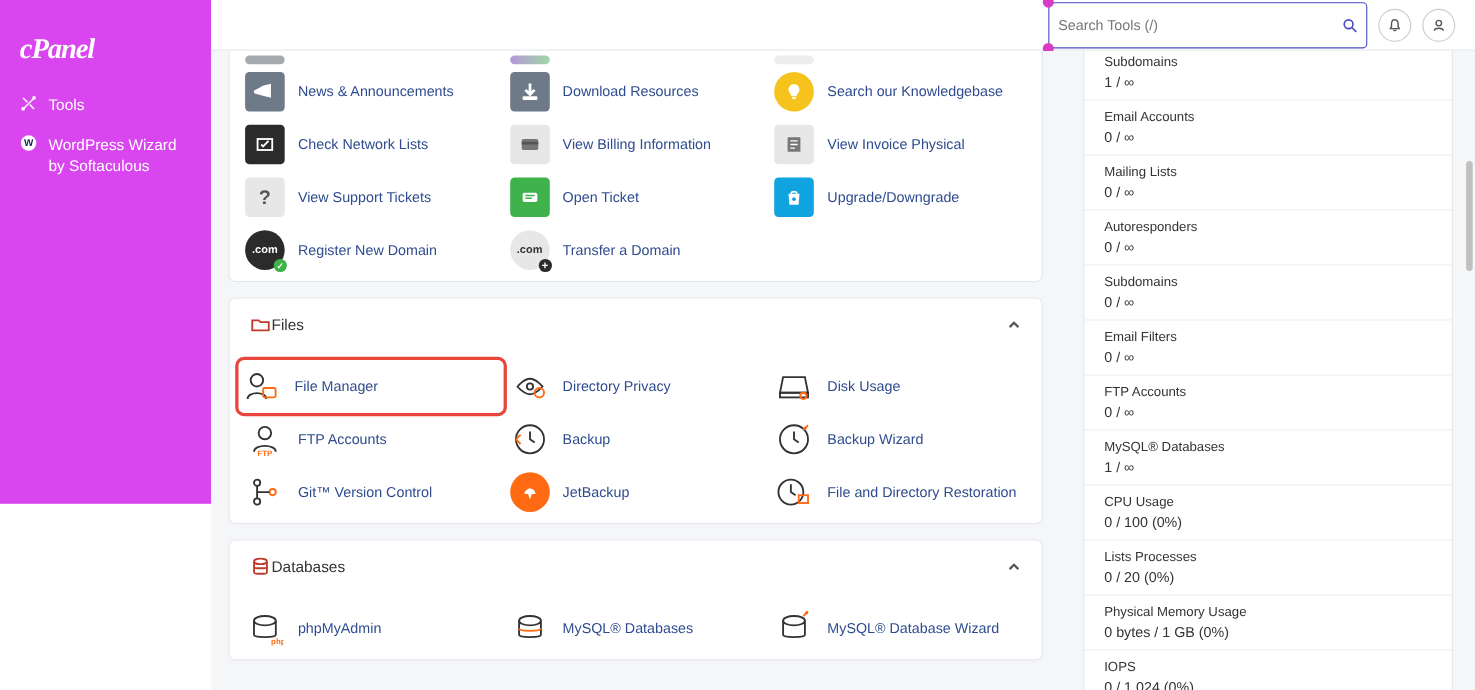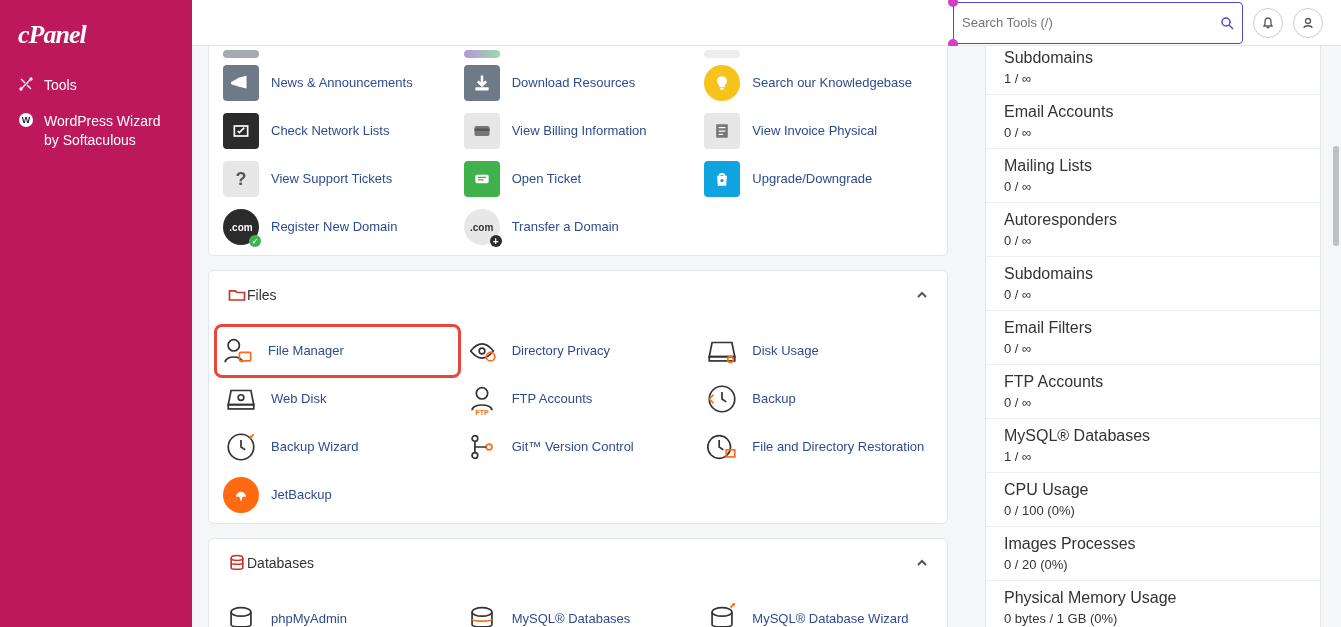--- a/index.html
+++ b/index.html
@@ -1,17 +1,17 @@
 <!DOCTYPE html>
 <html><head>
 <meta charset="utf-8">
 <style>
   * { box-sizing: border-box; margin: 0; padding: 0; }
   body { font-family: -apple-system, BlinkMacSystemFont, "Segoe UI", Arial, sans-serif; font-size: 13px; color: #333; background: #fff; width: 1341px; height: 627px; overflow: hidden; position: relative; }
-  .sidebar { position: absolute; left: 0; top: 0; width: 192px; height: 627px; background: #be185d; color: #fff; padding: 10px 0; }
+  .sidebar { position: absolute; left: 0; top: 0; width: 192px; height: 458px; background: #d946ef; color: #fff; padding: 20px 0; }
   .logo { padding: 10px 18px 18px; }
   .logo-text { font-family: Georgia, serif; font-style: italic; font-weight: bold; font-size: 26px; color: #fff; letter-spacing: -1px; }
   .side-item { display: flex; align-items: flex-start; gap: 10px; padding: 8px 18px; color: #fff; font-size: 14px; line-height: 1.4; }
   .side-icon { width: 16px; height: 16px; flex: 0 0 16px; display:flex; align-items:center; justify-content:center; font-size:14px; }
   .topbar { position: absolute; left: 192px; right: 0; top: 0; height: 46px; background: #fff; border-bottom: 1px solid #e4e6eb; display:flex; align-items:center; justify-content:flex-end; padding: 0 18px; gap:10px; }
   .search-wrap { width: 290px; border:1px solid #4b4bc4; border-radius:4px; height:42px; display:flex; align-items:center; padding:0 8px; position:relative; }
   .search-wrap input { border:none; outline:none; flex:1; font-size:13px; background:transparent; }
   .search-wrap .mag { color:#4b4bc4; }
   .pink-dot { position:absolute; width:10px; height:10px; border-radius:50%; background:#d63cc6; }
   .circle-btn { width:30px; height:30px; border:1px solid #ccc; border-radius:50%; display:flex; align-items:center; justify-content:center; color:#555; }
@@ -26,21 +26,21 @@
   .tool .ico { width:36px; height:36px; flex:0 0 36px; border-radius:4px; display:flex; align-items:center; justify-content:center; font-size:18px; color:#fff; background:#888; position:relative;font-weight:bold; }
   .tool .lbl { color:#2f4c8f; font-size:13px; line-height:1.3; }
   .section-head { display:flex; align-items:center; gap:0; padding:14px 18px; }
   .section-head .sico { width:20px; height:20px; display:flex; align-items:center; justify-content:center; }
   .section-head .title { flex:1; color:#333; font-size:14px; }
   .section-head .chev { color:#555; }
   .hl { border:3px solid #e9453a; border-radius:8px; padding:3px; margin:-3px; }
   .thin-ico { background:transparent !important; }
   .stat-row { padding:8px 18px; border-top:1px solid #eceef2; }
   .stat-row:first-child { border-top:none; }
-  .stat-label { color:#333; font-size:16px; margin-bottom:4px; }
+  .stat-label { color:#333; font-size:12px; margin-bottom:4px; }
   .stat-value { color:#333; font-size:13px; }
   svg { display:block; }
 </style>
 </head>
 <body>
 
 <div class="sidebar">
   <div class="logo">
     <span class="logo-text">cPanel</span>
   </div>
@@ -255,30 +255,20 @@
                 <path d="M5 6 L19 6 L21 16 L3 16 Z"></path>
                 <rect x="3" y="16" width="18" height="3"></rect>
                 <circle cx="18" cy="18" r="2" stroke="#ff6a13"></circle>
               </svg>
           </span>
           <span class="lbl">Disk Usage</span>
         </div>
         <div class="tool">
           <span class="ico thin-ico">
             <svg width="34" height="34" viewBox="0 0 24 24" fill="none" stroke="#333" stroke-width="1.2">
-                <path d="M5 6 L19 6 L21 16 L3 16 Z"></path>
-                <rect x="3" y="16" width="18" height="3"></rect>
-                <circle cx="12" cy="11" r="2"></circle>
-              </svg>
-          </span>
-          <span class="lbl">Web Disk</span>
-        </div>
-        <div class="tool">
-          <span class="ico thin-ico">
-            <svg width="34" height="34" viewBox="0 0 24 24" fill="none" stroke="#333" stroke-width="1.2">
                 <circle cx="12" cy="8" r="4"></circle>
                 <path d="M5 20 C5 15 19 15 19 20"></path>
                 <text x="12" y="23" font-size="5" fill="#ff6a13" text-anchor="middle" stroke="none">FTP</text>
               </svg>
           </span>
           <span class="lbl">FTP Accounts</span>
         </div>
 
         <div class="tool">
           <span class="ico thin-ico">
@@ -307,37 +297,37 @@
                 <circle cx="7" cy="6" r="2"></circle>
                 <circle cx="7" cy="18" r="2"></circle>
                 <circle cx="17" cy="12" r="2" stroke="#ff6a13"></circle>
                 <path d="M7 8 L7 16 M7 12 L15 12"></path>
               </svg>
           </span>
           <span class="lbl">Git™ Version Control</span>
         </div>
 
         <div class="tool">
-          <span class="ico thin-ico">
-            <svg width="34" height="34" viewBox="0 0 24 24" fill="none" stroke="#333" stroke-width="1.2">
-                <circle cx="10" cy="12" r="8"></circle>
-                <path d="M10 7 L10 12 L13 14"></path>
-                <rect x="15" y="14" width="6" height="5" stroke="#ff6a13"></rect>
-              </svg>
-          </span>
-          <span class="lbl">File and Directory Restoration</span>
-        </div>
-        <div class="tool">
           <span class="ico" style="background:#ff6a13; border-radius:50%;">
             <svg width="20" height="20" viewBox="0 0 24 24" fill="#fff">
                 <path d="M6 14 C6 10 10 8 12 8 C16 8 18 12 18 14 L6 14 Z"></path>
                 <path d="M10 14 L14 14 L12 20 Z"></path>
               </svg>
           </span>
           <span class="lbl">JetBackup</span>
+        </div>
+        <div class="tool">
+          <span class="ico thin-ico">
+            <svg width="34" height="34" viewBox="0 0 24 24" fill="none" stroke="#333" stroke-width="1.2">
+                <circle cx="10" cy="12" r="8"></circle>
+                <path d="M10 7 L10 12 L13 14"></path>
+                <rect x="15" y="14" width="6" height="5" stroke="#ff6a13"></rect>
+              </svg>
+          </span>
+          <span class="lbl">File and Directory Restoration</span>
         </div>
         <div></div>
       </div>
     </div>
 
     <div class="card">
       <div class="section-head">
         <span class="sico">
           <svg width="20" height="20" viewBox="0 0 24 24" fill="none" stroke="#c0392b" stroke-width="2">
               <ellipse cx="12" cy="6" rx="7" ry="3"></ellipse>
@@ -423,21 +413,21 @@
           </div>
           <div class="stat-row">
             <div class="stat-label">MySQL® Databases</div>
             <div class="stat-value">1 / ∞</div>
           </div>
           <div class="stat-row">
             <div class="stat-label">CPU Usage</div>
             <div class="stat-value">0 / 100   (0%)</div>
           </div>
           <div class="stat-row">
-            <div class="stat-label">Images Processes</div>
+            <div class="stat-label">Lists Processes</div>
             <div class="stat-value">0 / 20   (0%)</div>
           </div>
           <div class="stat-row">
             <div class="stat-label">Physical Memory Usage</div>
             <div class="stat-value">0 bytes / 1 GB   (0%)</div>
           </div>
           <div class="stat-row">
             <div class="stat-label">IOPS</div>
             <div class="stat-value">0 / 1,024   (0%)</div>
           </div>

